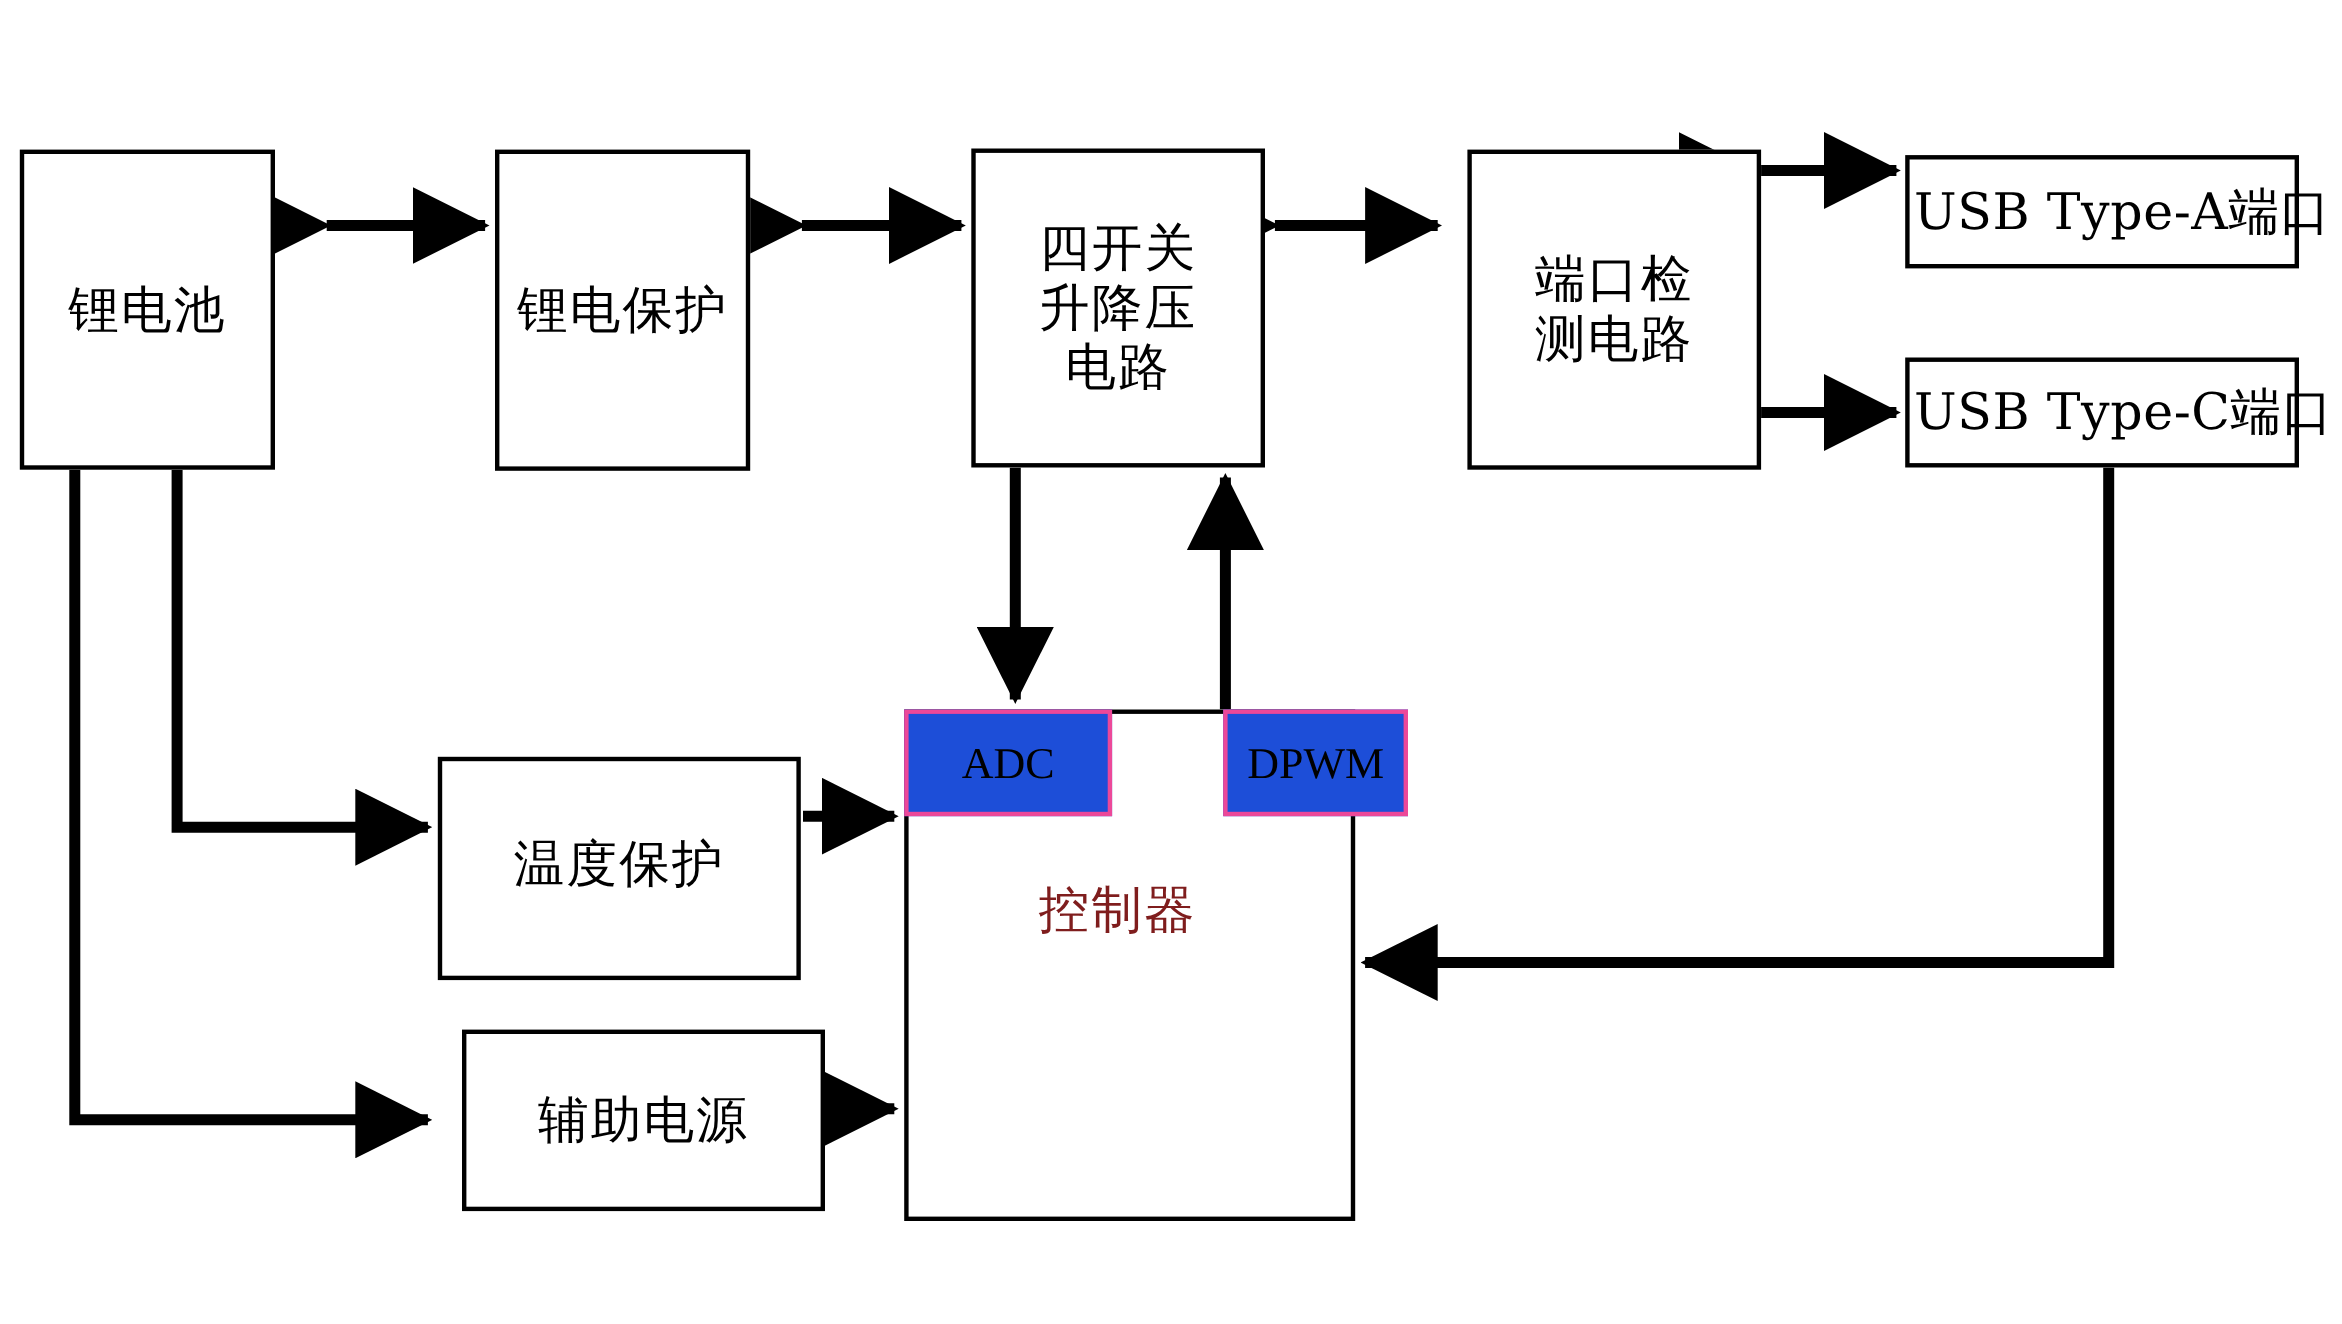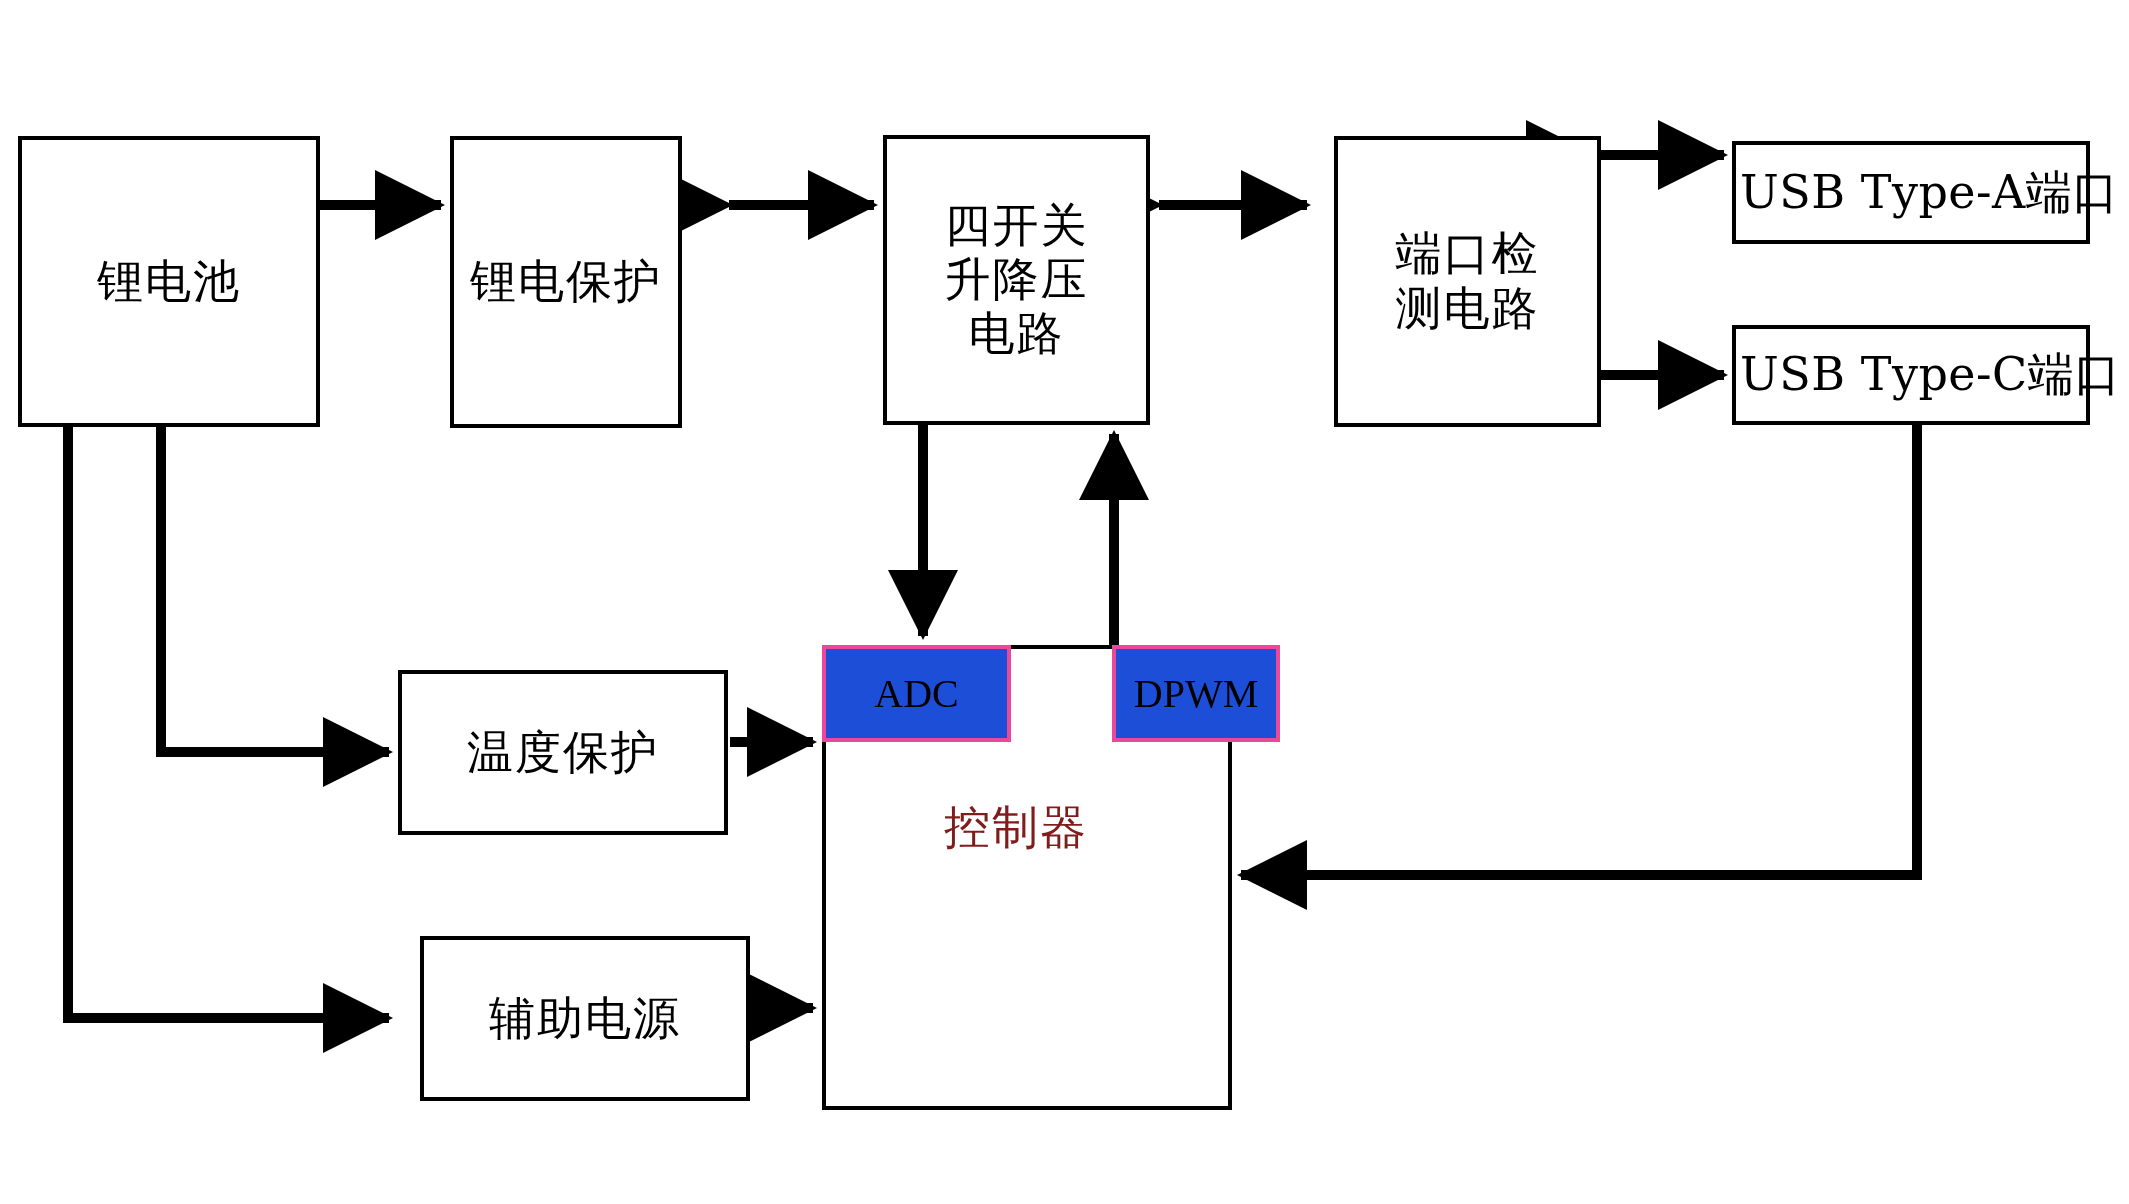--- a/index.html
+++ b/index.html
@@ -73,21 +73,21 @@
 
     <g>
       <line x1="1114" y1="645" x2="1114" y2="434" stroke="#000" stroke-width="10" marker-end="url(#ah)"></line>
     </g>
 
     <g>
       <path d="M1917,425 L1917,875 L1241,875" fill="none" stroke="#000" stroke-width="10" marker-end="url(#ah)"></path>
     </g>
   </svg>
 
-  <div class="box" style="left:18px;top:136px;width:302px;height:291px;">
+  <div class="box" style="left:18px;top:136px;width:232px;height:291px;">
     <span class="cn">锂电池</span>
   </div>
 
   <div class="box" style="left:450px;top:136px;width:232px;height:292px;">
     <span class="cn">锂电保护</span>
   </div>
 
   <div class="box" style="left:883px;top:135px;width:267px;height:290px;flex-direction:column;">
     <span class="cn3">四开关</span>
     <span class="cn3">升降压</span>
@@ -100,21 +100,21 @@
   </div>
 
   <div class="box" style="left:1732px;top:141px;width:358px;height:103px;justify-content:flex-start;padding-left:4px;">
     <span class="usb">USB Type-A端口</span>
   </div>
 
   <div class="box" style="left:1732px;top:325px;width:358px;height:100px;justify-content:flex-start;padding-left:4px;">
     <span class="usb">USB Type-C端口</span>
   </div>
 
-  <div class="box" style="left:398px;top:670px;width:330px;height:165px;">
+  <div class="box" style="left:398px;top:688px;width:330px;height:203px;font-family:Liberation Mono, monospace;">
     <span class="cn">温度保护</span>
   </div>
 
   <div class="box" style="left:398px;top:936px;width:330px;height:165px;margin-left:22px;">
     <span class="cn">辅助电源</span>
   </div>
 
   <div class="box" style="left:822px;top:645px;width:410px;height:465px;">
     <span class="ctl-label" style="left:118px;top:148px;">控制器</span>
   </div>

